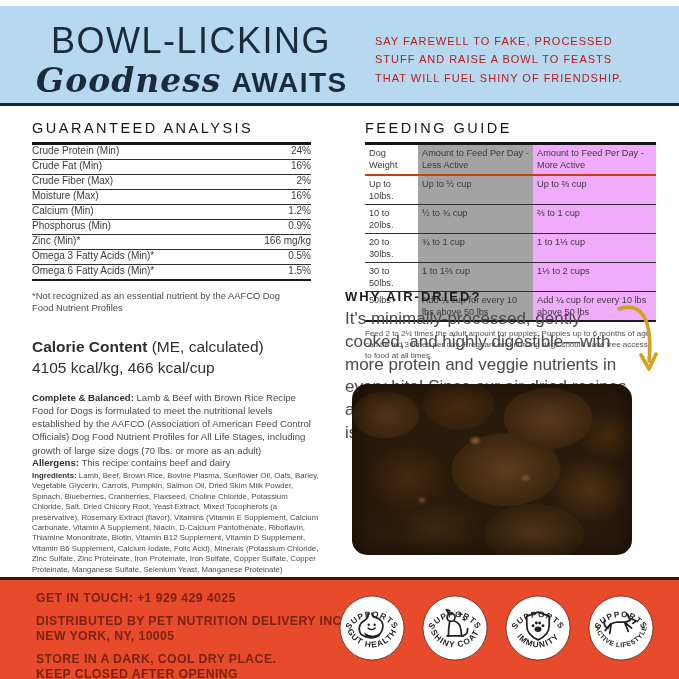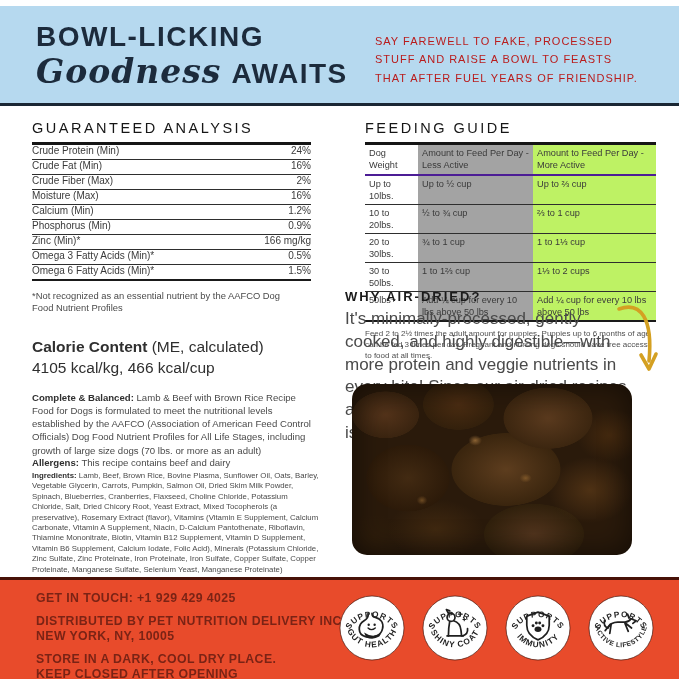--- a/index.html
+++ b/index.html
@@ -3,21 +3,21 @@
 <meta charset="utf-8">
 <style>
   html,body{margin:0;padding:0;background:#ffffff;}
   .page{position:relative;width:679px;height:679px;background:#ffffff;overflow:hidden;
         font-family:"Liberation Sans",sans-serif;color:#3b3b3b;}
 
   
   .top-banner{position:absolute;left:0;top:6px;width:679px;height:97px;background:#b6d9ef;
               border-bottom:3px solid #1a2734;}
   .headline{position:absolute;left:36px;top:16px;color:#1c2b3c;line-height:1.05;}
-  .headline .l1{font-size:28px;font-weight:bold;letter-spacing:1.5px;}
+  .headline .l1{font-size:36px;font-weight:normal;letter-spacing:1.5px;margin-left:15px;}
   .headline .l2{margin-top:4px;display:flex;align-items:baseline;gap:10px;}
   .script{font-family:"DejaVu Serif",serif;font-style:italic;font-weight:bold;font-size:33px;letter-spacing:1px;}
   .awaits{font-size:28px;font-weight:bold;letter-spacing:1.5px;}
   .tagline{position:absolute;left:375px;top:26px;color:#b91c1c;font-size:11px;font-weight:normal;
            letter-spacing:1px;line-height:1.68;}
 
   
   .sec-title{font-size:14.5px;font-weight:normal;letter-spacing:2.5px;color:#161616;margin:0 0 6px 0;}
 
   
@@ -33,23 +33,23 @@
   .para{position:absolute;left:32px;width:286px;font-size:9.6px;line-height:1.38;color:#4a4a4a;}
   .para b{color:#303030;}
   .cb{top:381px;}
   .al{top:446px;}
   .ing{top:463px;font-size:7.8px;line-height:1.34;width:288px;}
 
   
   .fg{position:absolute;left:365px;top:120px;width:291px;}
   .fg-table{display:grid;grid-template-columns:53px 115px 123px;border-top:3px solid #151515;}
   .fg-cell{font-size:9.2px;color:#3a3a3a;padding:3px 4px 2px 4px;border-bottom:1px solid #2e2e2e;line-height:1.25;}
-  .fg-head{font-size:9.2px;min-height:24px;border-bottom:2px solid #4c1d95;}
+  .fg-head{font-size:9.2px;min-height:24px;border-bottom:2px solid #c2410c;}
   .c-blue{background:#a3a3a3;}
-  .c-yellow{background:#bef264;}
+  .c-yellow{background:#f0abfc;}
   .fg-last{border-bottom:2px solid #1a1a1a;}
   .fg-foot{margin-top:7px;font-size:8px;line-height:1.35;color:#4f4f4f;width:289px;}
 
   
   .why{position:absolute;left:345px;top:289px;width:302px;}
   .why h2{font-size:13px;font-weight:bold;letter-spacing:2px;color:#1b1b1b;margin:0 0 4px 0;}
   .why p{margin:0;font-size:17px;line-height:1.34;color:#4a4a4a;width:286px;}
   .arrow{position:absolute;right:-12px;top:10px;}
 
   
@@ -93,21 +93,21 @@
     <div class="headline">
       <div class="l1">BOWL-LICKING</div>
       <div class="l2">
         <span class="script">Goodness</span>
         <span class="awaits">AWAITS</span>
       </div>
     </div>
     <div class="tagline">
       <div>SAY FAREWELL TO FAKE, PROCESSED</div>
       <div>STUFF AND RAISE A BOWL TO FEASTS</div>
-      <div>THAT AFTER FUEL YEARS OF FRIENDSHIP.</div>
+      <div>THAT WILL FUEL SHINY OF FRIENDSHIP.</div>
     </div>
   </div>
 
   <div class="ga">
     <h2 class="sec-title">GUARANTEED ANALYSIS</h2>
     <div class="ga-table">
       <div class="ga-row">
           <span>Crude Protein (Min)</span>
           <span>24%</span>
         </div>

